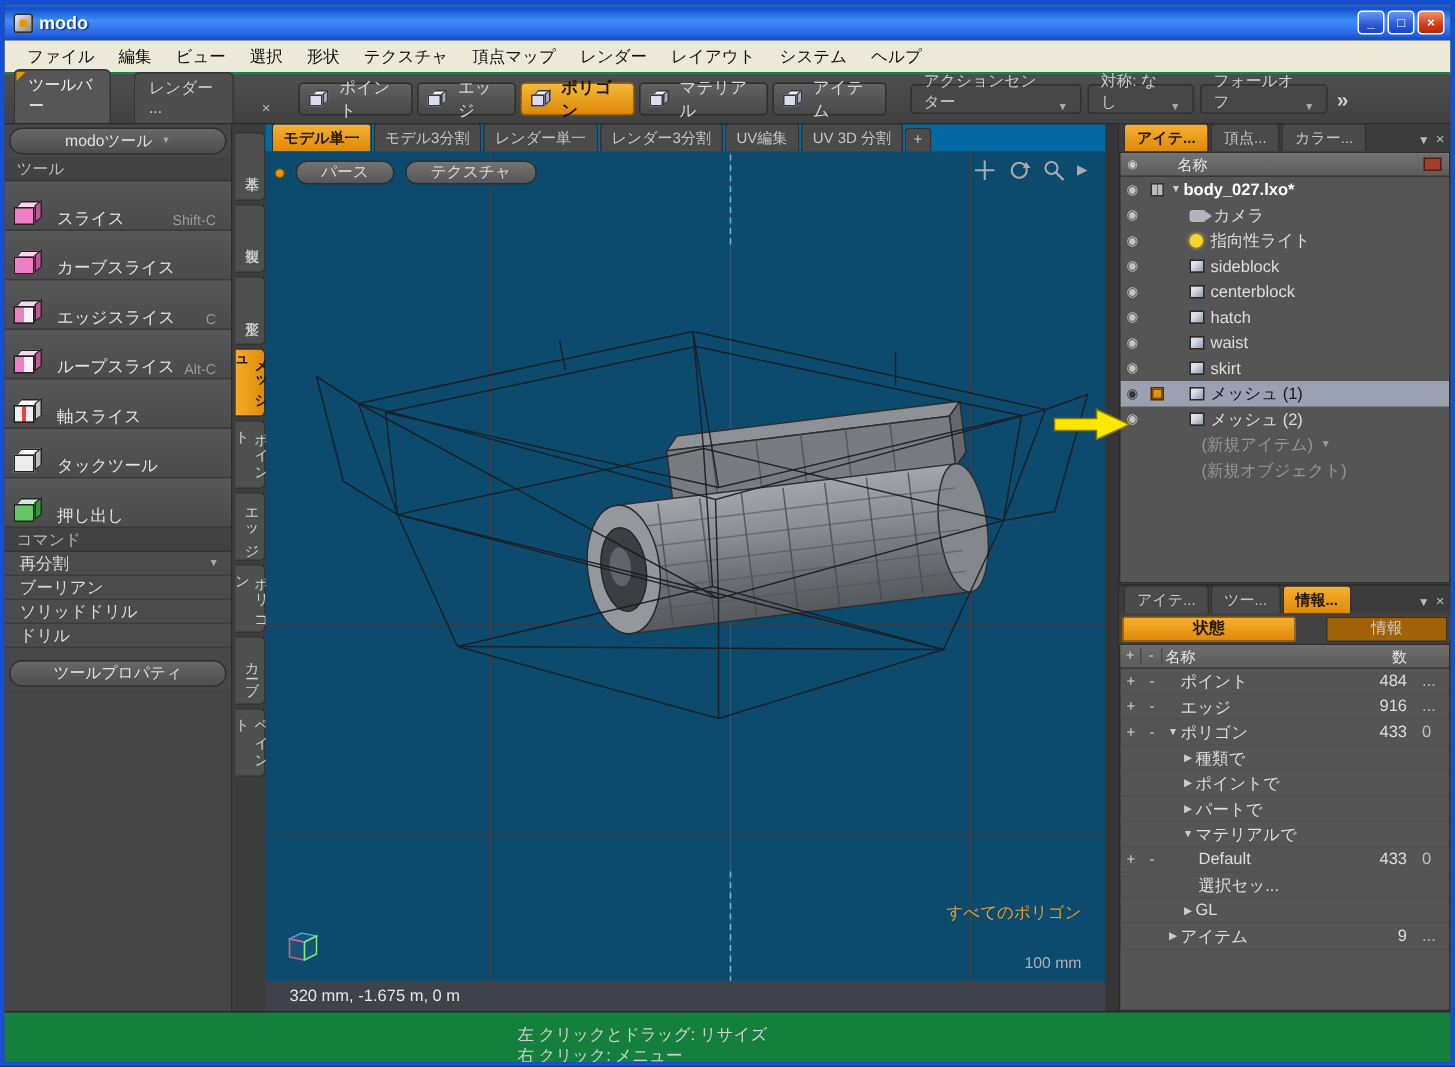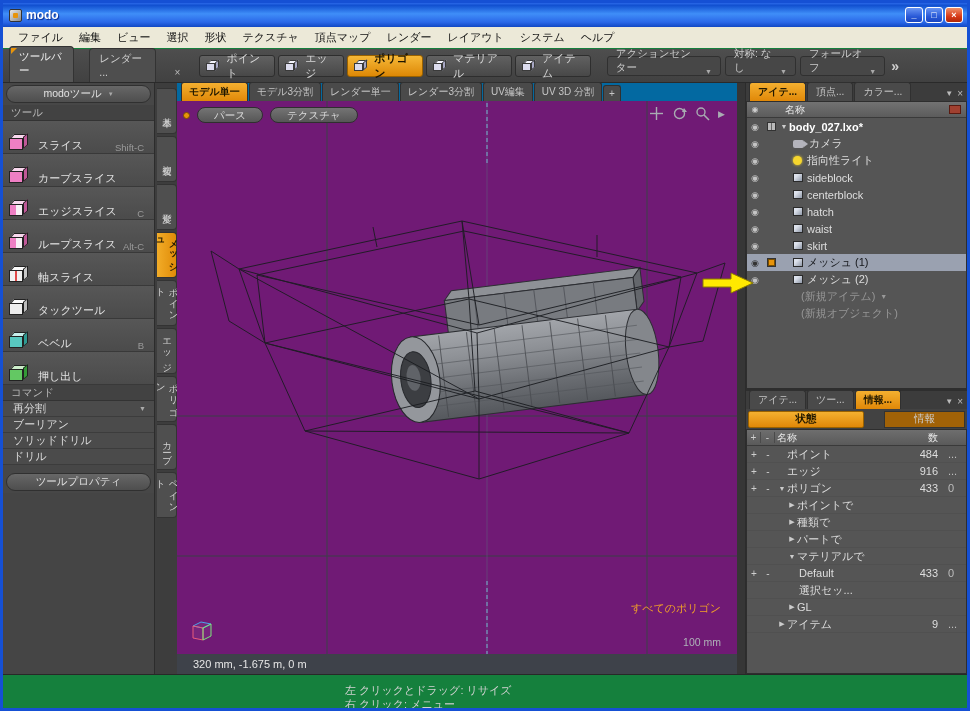--- a/index.html
+++ b/index.html
@@ -70,21 +70,21 @@
   .vtabs { width:22px; background:#3d3d3d; display:flex; flex-direction:column; padding-top:4px; }
   .vtab { writing-mode:vertical-rl; text-orientation:upright; height:46px; margin:1px 0 1px 2px; background:#4f4f4f; border:1px solid #333; border-left:none; border-radius:0 4px 4px 0; color:#d2d2d2; font-size:9.5px; display:flex; align-items:center; justify-content:center; letter-spacing:1px; }
   .vtab.active { background:linear-gradient(90deg,#f2ac28,#e08c08); color:#201800; font-weight:bold; }
 
   
   .vp-col { flex:1; display:flex; flex-direction:column; min-width:0; }
   .vp-tabs { height:18px; background:#0369a1; display:flex; align-items:flex-end; padding-left:4px; }
   .vp-tab { font-size:10px; color:#c6c6c6; background:#4a4a4a; border:1px solid #303030; border-bottom:none; border-radius:3px 3px 0 0; padding:2px 7px; margin-right:1px; }
   .vp-tab.active { background:linear-gradient(180deg,#f4b030,#e08808); color:#201800; font-weight:bold; }
   .vp-tab.plus { padding:2px 5px; }
-  .canvas { flex:1; position:relative; background:#701a75; overflow:hidden; }
+  .canvas { flex:1; position:relative; background:#0c4a6e; overflow:hidden; }
   .scene { position:absolute; inset:0; width:100%; height:100%; }
   .pills { position:absolute; top:6px; left:6px; display:flex; align-items:center; gap:7px; }
   .orange-dot { width:7px; height:7px; border-radius:50%; background:#e8940a; border:1px solid #7a4e00; }
   .pill { height:16px; line-height:14px; padding:0 16px; background:linear-gradient(180deg,#747474,#565656); border:1px solid #2f2f2f; border-radius:8px; color:#dcdcdc; font-size:10.5px; }
   .nav-icons { position:absolute; top:5px; right:12px; display:flex; align-items:center; gap:8px; }
   .sel-mode { position:absolute; right:16px; bottom:38px; color:#f0a028; font-size:11px; }
   .grid-scale { position:absolute; right:16px; bottom:6px; color:#aeb2b8; font-size:10.5px; }
   .axis-widget { position:absolute; left:12px; bottom:12px; }
   .coords-strip { height:20px; background:#3e424a; color:#e6e6e6; font-size:11px; display:flex; align-items:center; padding-left:16px; }
 
@@ -292,29 +292,20 @@
       <div class="tool-row">
           <span class="ticon t-white">
             <i class="t"></i>
             <i class="s"></i>
             <i class="f"></i>
           </span>
           <span class="tool-label">タックツール</span>
           <span class="tool-key"></span>
         </div>
       <div class="tool-row">
-          <span class="ticon t-teal">
-            <i class="t"></i>
-            <i class="s"></i>
-            <i class="f"></i>
-          </span>
-          <span class="tool-label">ベベル</span>
-          <span class="tool-key">B</span>
-        </div>
-      <div class="tool-row">
           <span class="ticon t-green">
             <i class="t"></i>
             <i class="s"></i>
             <i class="f"></i>
           </span>
           <span class="tool-label">押し出し</span>
           <span class="tool-key"></span>
         </div>
 
       <div class="sb-label">コマンド</div>
@@ -625,31 +616,31 @@
                 <span>ポリゴン</span>
               </span>
             <span class="s-count">433</span>
               <span class="s-extra">0</span>
           </div>
           <div class="srow">
             <span class="s-plus"></span>
               <span class="s-minus"></span>
             <span class="s-name si1">
                 <span class="tw">▶</span>
-                <span>ポイントで</span>
+                <span>種類で</span>
               </span>
             <span class="s-count"></span>
               <span class="s-extra"></span>
           </div>
           <div class="srow">
             <span class="s-plus"></span>
               <span class="s-minus"></span>
             <span class="s-name si1">
                 <span class="tw">▶</span>
-                <span>種類で</span>
+                <span>ポイントで</span>
               </span>
             <span class="s-count"></span>
               <span class="s-extra"></span>
           </div>
           <div class="srow">
             <span class="s-plus"></span>
               <span class="s-minus"></span>
             <span class="s-name si1">
                 <span class="tw">▶</span>
                 <span>パートで</span>

